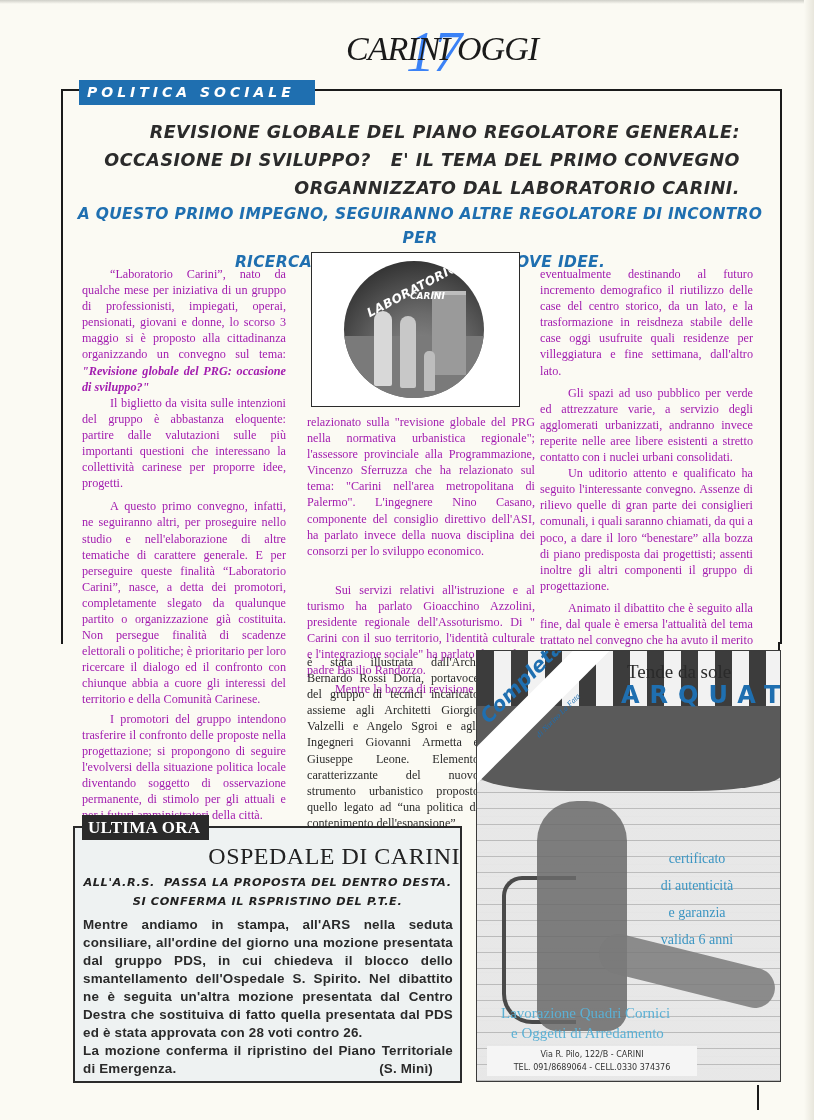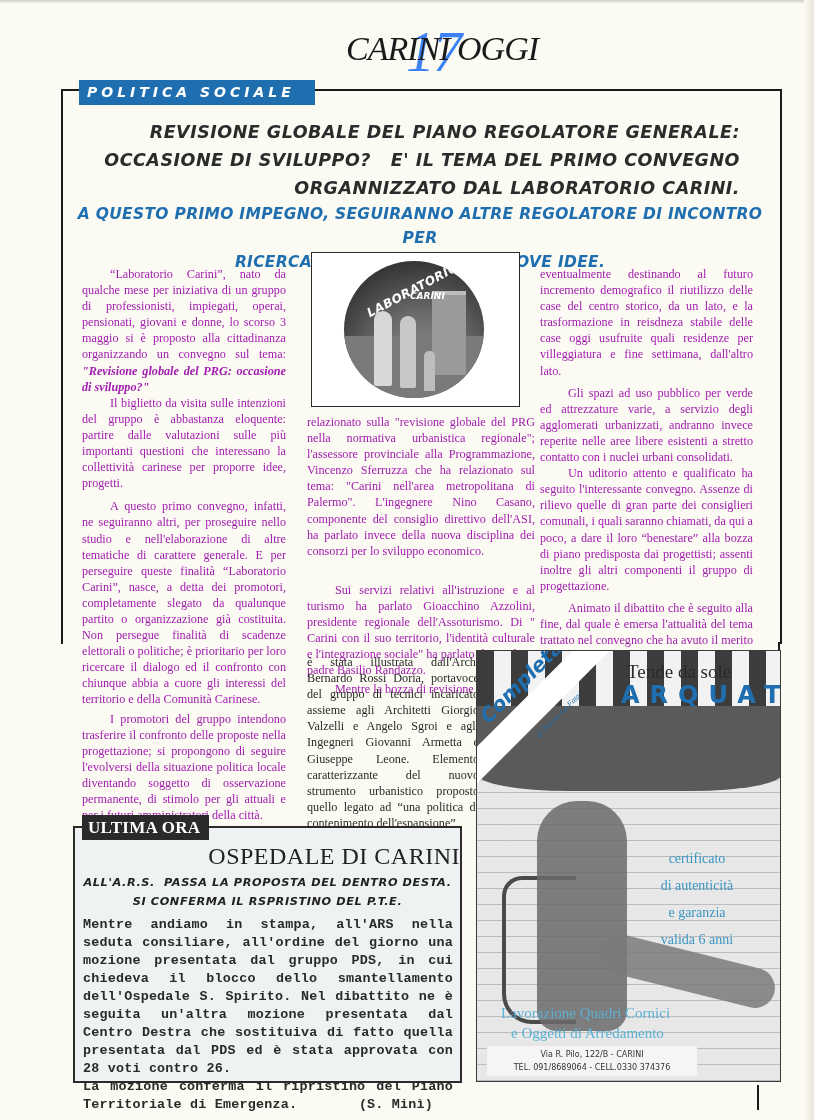--- a/index.html
+++ b/index.html
@@ -91,21 +91,21 @@
   .news-title {
     position: absolute; left: 75px; top: 843px; width: 385px; text-align: right;
     font-family: "Liberation Serif", serif; font-size: 24px; color: #222; letter-spacing: 0.5px;
   }
   .news-sub {
     position: absolute; left: 75px; top: 873px; width: 385px; text-align: center;
     font-family: "DejaVu Sans", sans-serif; font-style: italic; font-weight: bold; font-size: 11.3px;
     line-height: 19px; color: #222; letter-spacing: 0.6px;
   }
   .news-body {
-    position: absolute; left: 83px; top: 916px; width: 370px; font-family: Liberation Mono, monospace;
+    position: absolute; left: 83px; top: 916px; width: 370px; font-family: Liberation Sans, sans-serif;
     font-weight: bold; font-size: 13.4px; line-height: 18px; color: #2a2a2a; text-align: justify; letter-spacing: 0.2px;
   }
   .news-body p { margin: 0; }
   .news-sign { display: inline-block; float: right; margin-right: 20px; }
 
   .ad {
     position: absolute; left: 476px; top: 650px; width: 305px; height: 432px;
     border: 1.5px solid #3a3a3a; box-sizing: border-box; overflow: hidden;
     background: repeating-linear-gradient(0deg, #cfcfcf 0 1px, #e2e2e2 1px 12px),
                 #dcdcdc;

